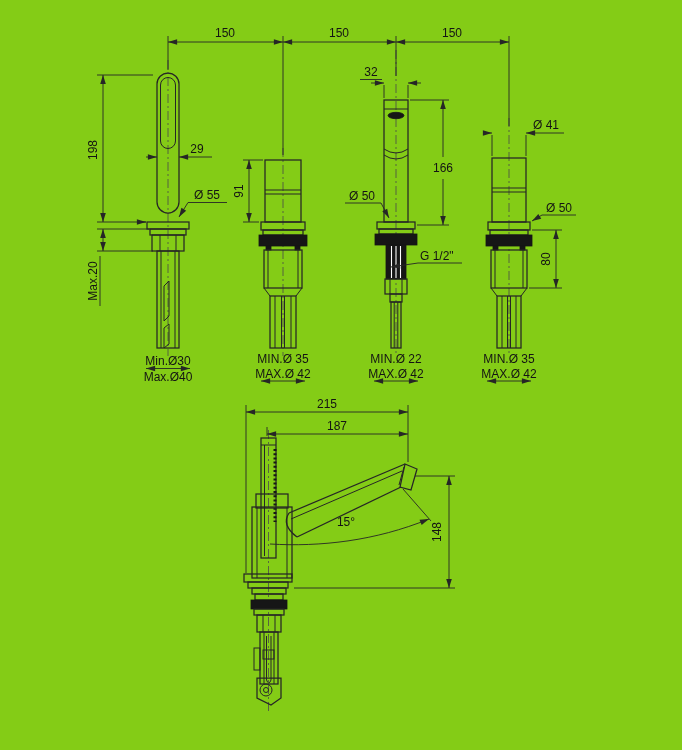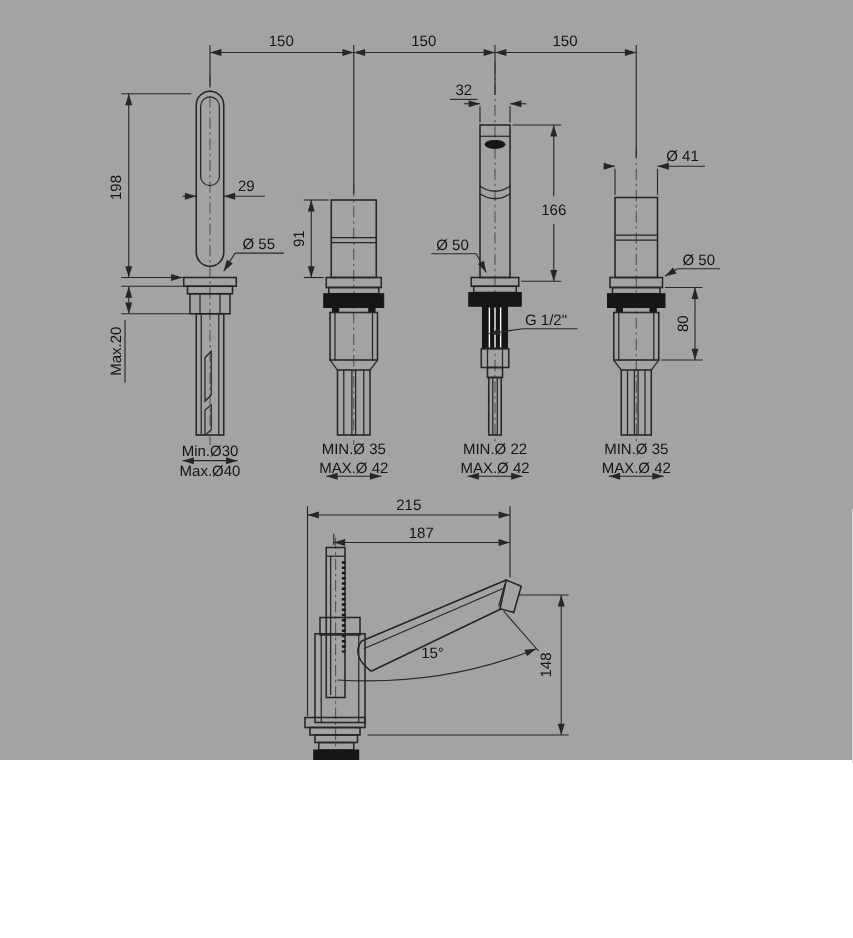--- a/index.html
+++ b/index.html
@@ -1,16 +1,16 @@
 <!DOCTYPE html>
 <html><head>
 <meta charset="utf-8">
 <style>
   html,body{margin:0;padding:0;background:#ffffff;}
-  .sheet{position:relative;width:682px;height:608px;background:#a3a3a3;overflow:hidden;}
+  .sheet{position:relative;width:682px;height:750px;background:#84cc16;overflow:hidden;}
   svg text{font:12px "Liberation Sans", sans-serif;fill:#141414;text-anchor:middle;}
   svg text.st{text-anchor:start;}
   .o{fill:none;stroke:#262626;stroke-width:1.25;}
   .o1{fill:none;stroke:#262626;stroke-width:1;}
   .d{fill:none;stroke:#262626;stroke-width:0.9;}
   .s{fill:#161616;stroke:#161616;stroke-width:0.8;}
   .w{fill:none;stroke:#ffffff;stroke-width:1.1;}
   .cl{fill:none;stroke:#4a4a4a;stroke-width:0.8;stroke-dasharray:9 3 2 3;}
   .ser{fill:none;stroke:#161616;stroke-width:3;stroke-dasharray:2 2.2;}
 </style>

